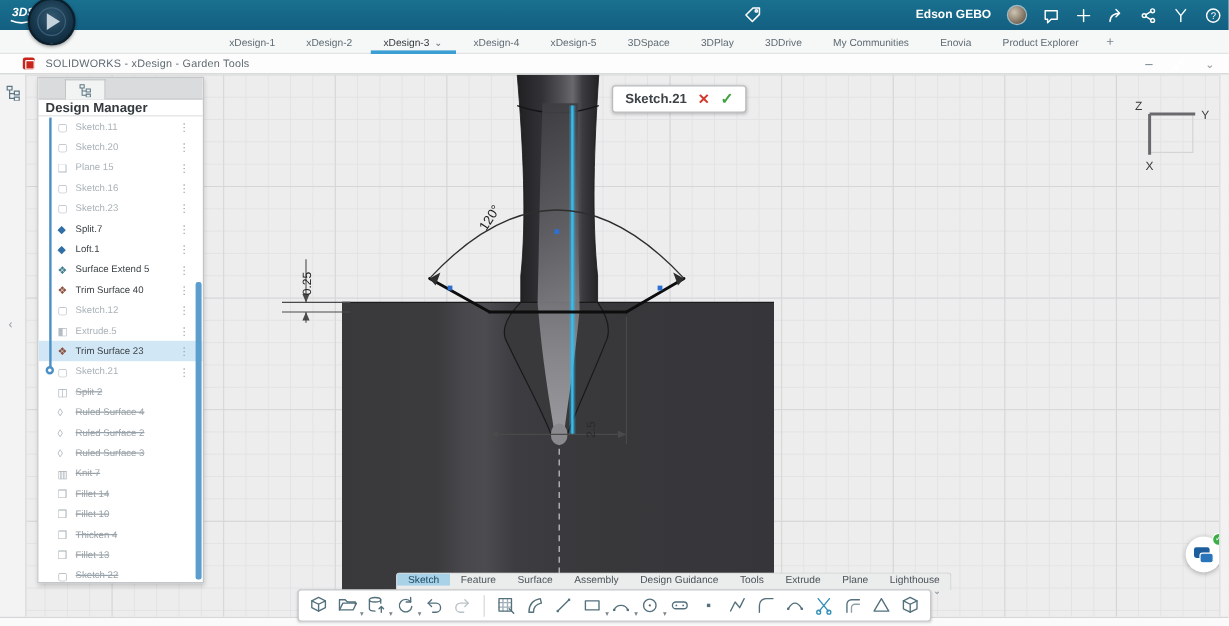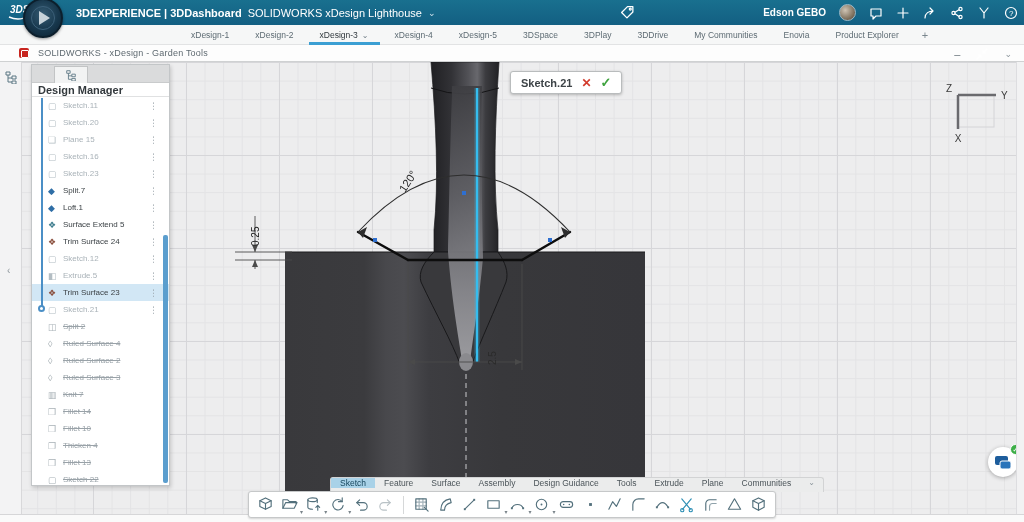--- a/index.html
+++ b/index.html
@@ -98,22 +98,22 @@
   .trow.selected { background:#d2e7f5; }
   .ticon-loft { color:#2f6ea6; }
   .ticon-surface_extend { color:#3f7d8e; }
   .ticon-trim_surface { color:#8a4f3d; }
   .ticon-extrude { color:#7c8891; }
   .rollline { position:absolute; left:9px; top:33px; width:2px; height:208px; background:#4b8fc6; z-index:2; }
   .rolldot { position:absolute; left:6px; top:240px; width:7px; height:7px; border:2px solid #4b8fc6; border-radius:50%; background:#fff; z-index:2; }
   .pscroll { position:absolute; right:1px; top:170px; width:5px; height:248px; background:#5b9ece; border-radius:2px; z-index:3; }
 
   
-  .ribbon { position:absolute; left:330px; top:477px; height:15px; display:flex; align-items:flex-start; background:#ebecec;
-            border:1px solid #d2d3d4; border-bottom:none; border-radius:3px 3px 0 0; z-index:30; }
+  .ribbon { position:absolute; left:330px; top:477px; height:15px; display:flex; align-items:flex-end; background:#ebecec;
+            border:1px solid #d2d3d4; border-bottom:none; border-radius:3px 3px 0 0; z-index:30;flex-direction:column; }
   .rtab { display:flex; align-items:center; padding:0 9px; font-size:8.5px; color:#4b5459; cursor:pointer; white-space:nowrap; }
   .rtab.active { background:#a9d2e8; color:#17465d; }
   .rchev { display:flex; align-items:center; padding:0 8px; color:#8b959b; font-size:8px; cursor:pointer; }
 
   
   .toolbar { position:absolute; left:248px; top:491px; width:528px; height:27px; background:#fff; border:1px solid #c6c8c9; border-radius:3px;
              box-shadow:0 1px 2px rgba(0,0,0,.15); display:flex; align-items:center; padding:0 6px; gap:3px; z-index:35; }
   .ti { position:relative; width:22px; height:22px; display:flex; align-items:center; justify-content:center; color:#53707c; cursor:pointer; }
   .ti svg { width:17px; height:17px; }
   .ti path, .ti rect, .ti circle, .ti ellipse { fill:none; stroke:currentColor; stroke-width:1.2; stroke-linecap:round; stroke-linejoin:round; }
@@ -131,25 +131,20 @@
 
 <div class="screen">
 
   <div class="topbar">
     <span class="logo3ds">
       <svg width="30" height="20" viewBox="0 0 30 20">
         <path d="M3 15c9 4 20 2 24-7" fill="none" stroke="#fff" stroke-width="1.4"></path>
         <text x="4" y="11" font-size="10" font-style="italic" font-weight="bold" fill="#fff" font-family="Liberation Sans">3DS</text>
       </svg>
     </span>
-    <div class="brand">
-      <b>3DEXPERIENCE | 3DDashboard</b>
-      <span>SOLIDWORKS xDesign Lighthouse</span>
-      <span class="chev">⌄</span>
-    </div>
     <span class="wic tagicon">
       <svg width="15" height="15" viewBox="0 0 14 14">
           <path d="M7 1.5h5v5l-5.5 5.5-5-5Z"></path>
           <circle cx="9.6" cy="3.8" r=".9"></circle>
         </svg>
     </span>
     <div class="topright">
       <span class="username">Edson GEBO</span>
       <span class="avatar"></span>
       <span class="wic">
@@ -422,21 +417,21 @@
           <span class="tlabel">Loft.1</span>
           <span class="dots">⋮</span>
         </div>
         <div class="trow normal">
           <span class="ticon ticon-surface_extend">❖</span>
           <span class="tlabel">Surface Extend 5</span>
           <span class="dots">⋮</span>
         </div>
         <div class="trow normal">
           <span class="ticon ticon-trim_surface">❖</span>
-          <span class="tlabel">Trim Surface 24</span>
+          <span class="tlabel">Trim Surface 40</span>
           <span class="dots">⋮</span>
         </div>
         <div class="trow suppressed">
           <span class="ticon ticon-sketch">▢</span>
           <span class="tlabel">Sketch.12</span>
           <span class="dots">⋮</span>
         </div>
         <div class="trow suppressed">
           <span class="ticon ticon-extrude">◧</span>
           <span class="tlabel">Extrude.5</span>
@@ -501,21 +496,21 @@
   <div class="ribbon">
     <div style="display:flex">
         <div class="rtab active">Sketch</div>
         <div class="rtab">Feature</div>
         <div class="rtab">Surface</div>
         <div class="rtab">Assembly</div>
         <div class="rtab">Design Guidance</div>
         <div class="rtab">Tools</div>
         <div class="rtab">Extrude</div>
         <div class="rtab">Plane</div>
-        <div class="rtab">Communities</div>
+        <div class="rtab">Lighthouse</div>
       </div>
     <span class="rchev">⌄</span>
   </div>
 
   <div class="toolbar">
     <span class="ti">
         <svg viewBox="0 0 18 18">
           <path d="M9 2 15 5v6L9 14 3 11V5Z"></path>
           <path d="M3 5l6 3 6-3M9 8v6"></path>
         </svg>

